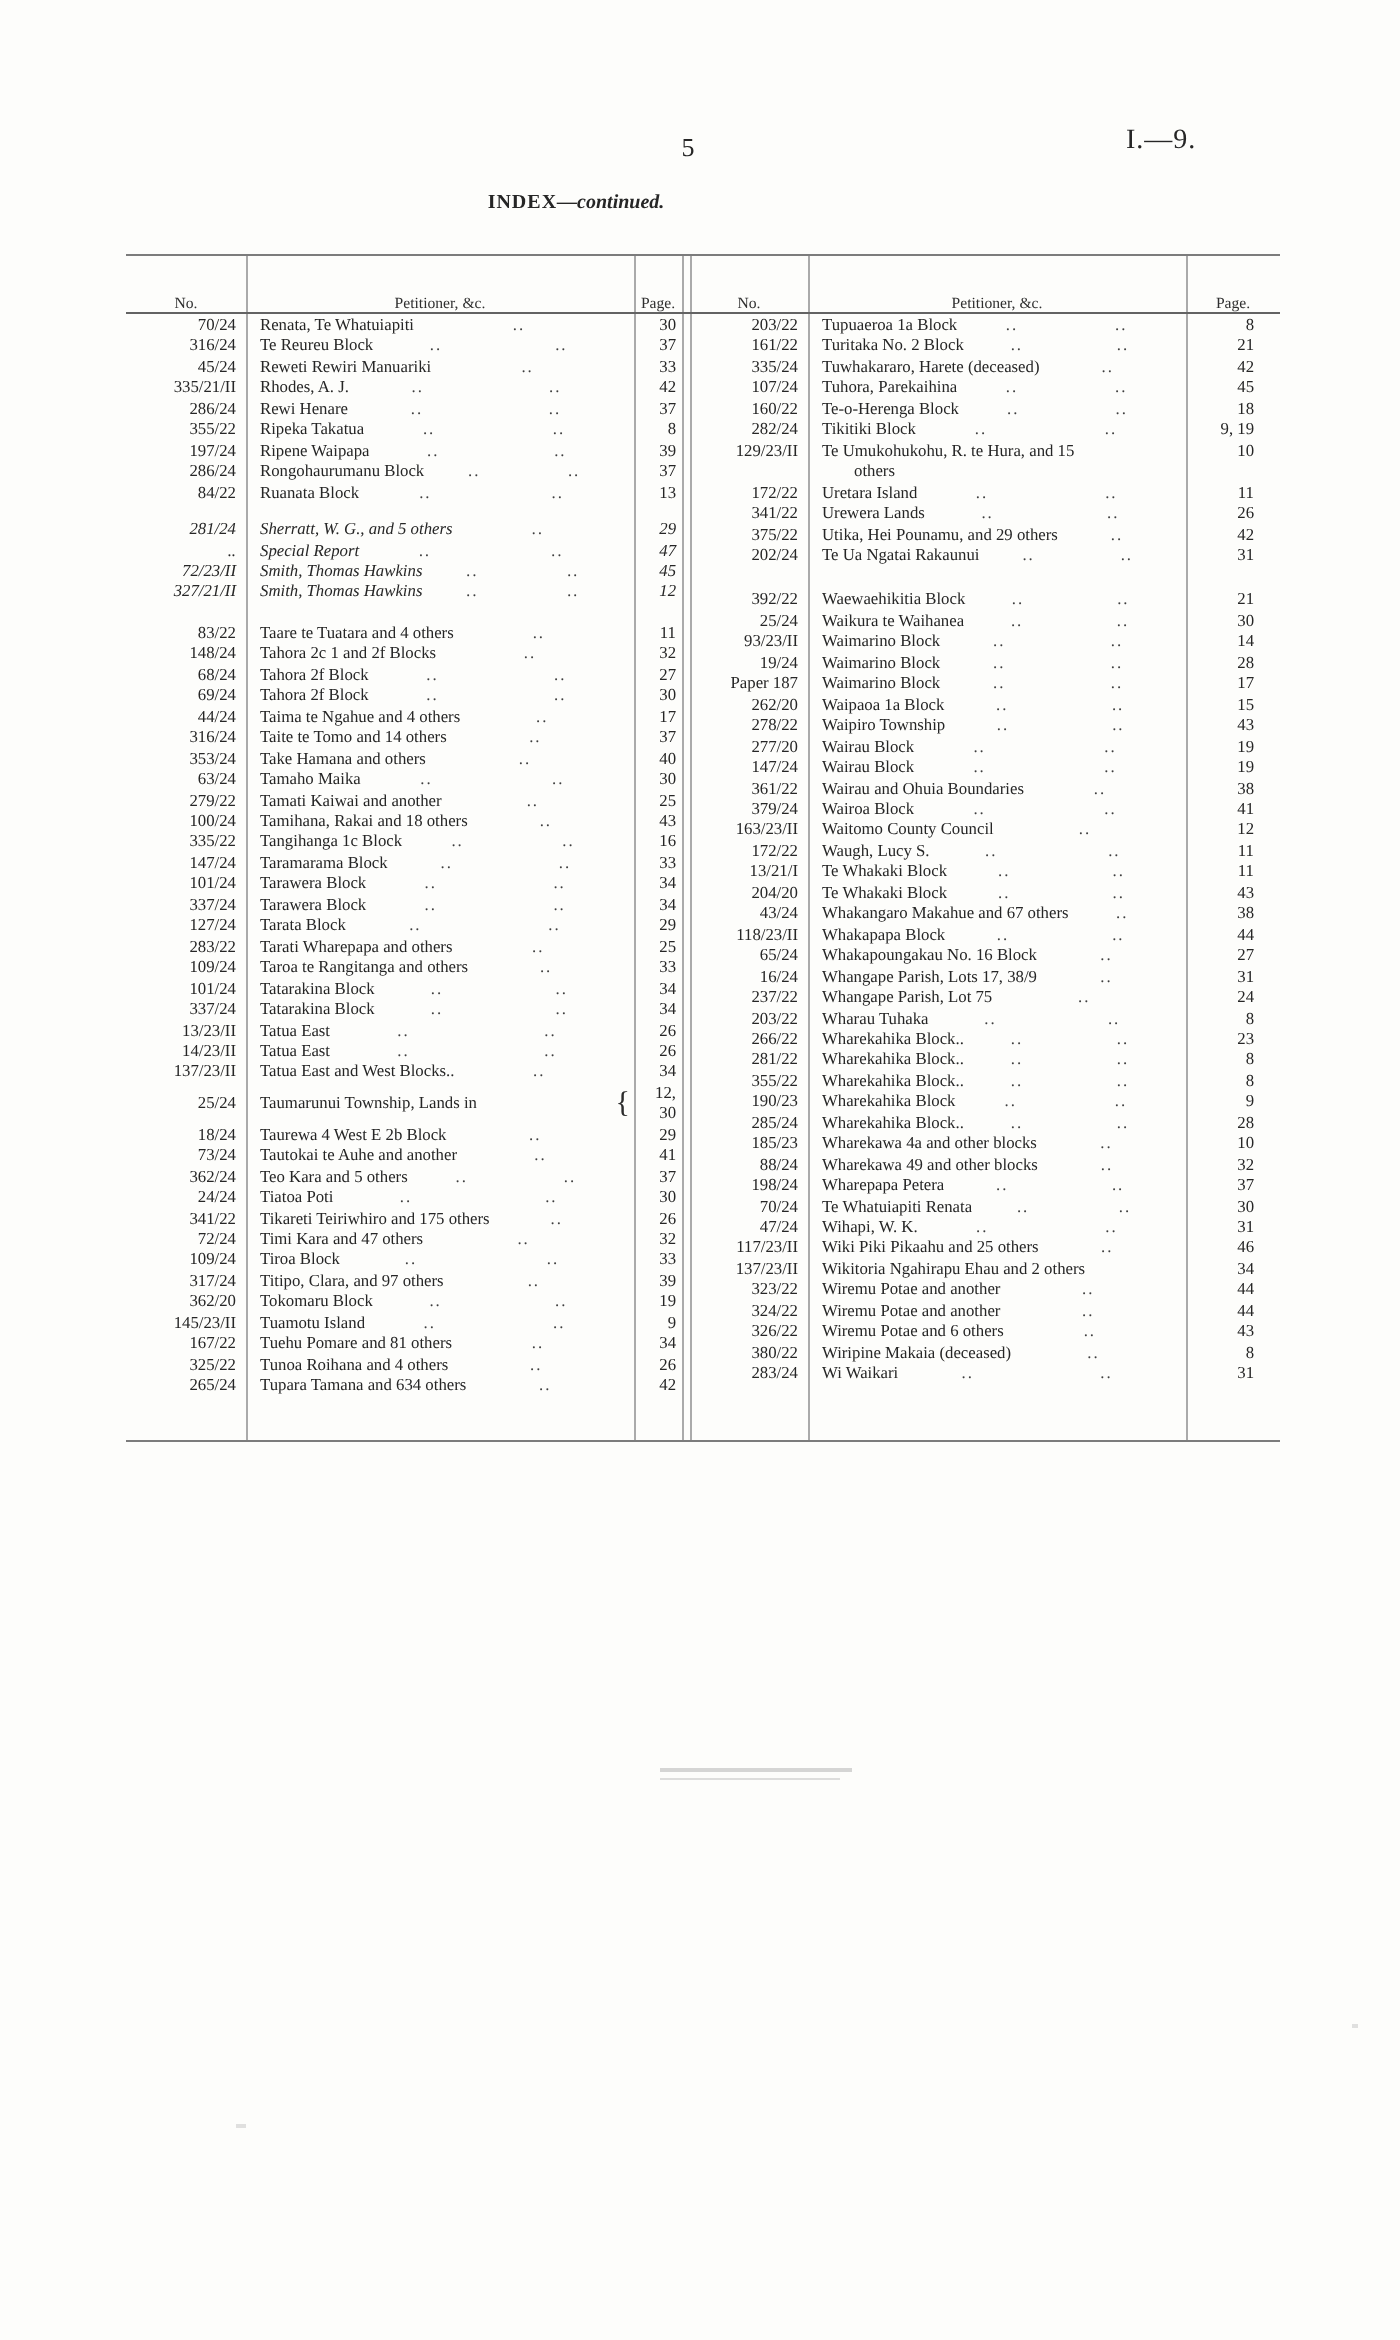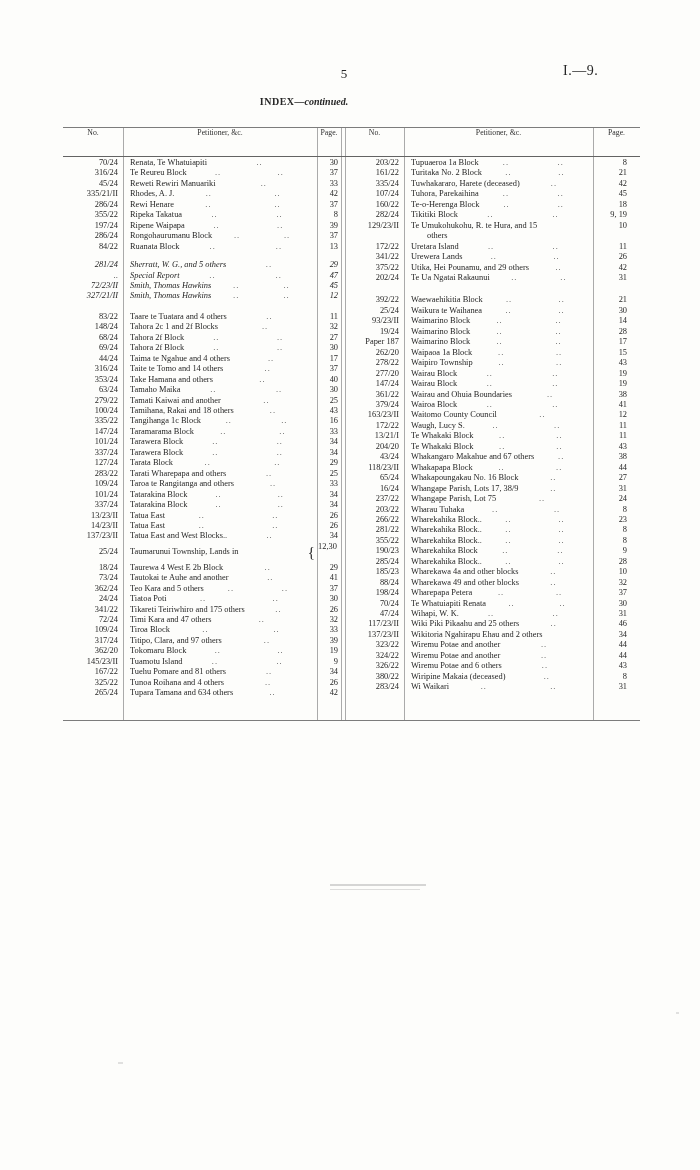--- a/index.html
+++ b/index.html
@@ -3,48 +3,48 @@
 <meta charset="utf-8">
 <style>
   html,body{margin:0;padding:0;}
   body{width:700px;height:1170px;background:#f4f4f1;}
   .page{
     position:relative;width:700px;height:1170px;background:#fdfdfb;overflow:hidden;
     font-family:"Liberation Serif","DejaVu Serif",serif;color:#262626;
   }
   .page-num{position:absolute;top:66px;left:0;width:688px;text-align:center;font-size:13px;}
   .doc-ref{position:absolute;top:63px;left:563px;font-size:14px;letter-spacing:.5px;}
-  .index-title{position:absolute;top:96px;left:0;width:576px;text-align:center;font-size:10px;margin-left:16px;}
+  .index-title{position:absolute;top:96px;left:0;width:576px;text-align:center;font-size:10px;}
   .index-title .b{font-weight:bold;letter-spacing:.5px;}
   .index-title .i{font-weight:bold;font-style:italic;}
 
   .idx-table{position:absolute;left:63px;top:127px;width:577px;height:593px;
     border-top:1px solid #7c7c7c;}
   .bottom-rule{position:absolute;left:0;right:0;bottom:0;height:1px;background:#7c7c7c;}
   .vline{position:absolute;top:0;bottom:0;width:1px;background:#9b9b9b;opacity:.85;}
-  .thead{position:absolute;top:0;left:0;width:577px;height:28px;display:flex;align-items:flex-start;
+  .thead{position:absolute;top:0;left:0;width:577px;height:28px;display:flex;align-items:flex-end;
     border-bottom:1.4px solid #636363;font-size:7.8px;color:#2f2f2f;}
   .th{text-align:center;box-sizing:border-box;}
 
   .tbody-col{position:absolute;top:30px;}
   .body-left{left:0;width:278px;}
   .body-right{left:282px;width:295px;}
   .grp{margin:0;}
   .row{display:flex;font-size:8.4px;line-height:10.45px;white-space:nowrap;}
   .c-no{text-align:right;padding-right:5px;box-sizing:border-box;flex:none;}
   .c-name{flex:1;min-width:0;display:flex;padding-left:7px;box-sizing:border-box;overflow:hidden;}
   .c-pg{text-align:right;box-sizing:border-box;flex:none;white-space:nowrap;}
   .body-left .c-no{width:60px;}
   .body-left .c-pg{width:24px;padding-right:3px;}
   .body-right .c-no{width:59px;}
   .body-right .c-pg{width:47px;padding-right:13px;}
   .dots{flex:1;display:flex;justify-content:space-around;overflow:hidden;color:#3d3d3d;margin-right:5px;min-width:0;}
   .dots span{letter-spacing:1px;}
   .row.h2 .c-no,.row.h2 .c-name{line-height:20.9px;}
-  .pg-stack{display:flex;flex-direction:row;line-height:10.45px;justify-content:center;}
+  .pg-stack{display:flex;flex-direction:column;line-height:10.45px;justify-content:center;}
   .brace{margin-left:auto;font-size:15px;line-height:20.9px;color:#2c2c2c;padding-right:2px;}
   .cont{padding-left:16px;}
 
   .smudge{position:absolute;background:#b5b5b5;}
   .s1{left:330px;top:884px;width:96px;height:2px;opacity:.55;}
   .s2{left:330px;top:889px;width:90px;height:1px;opacity:.45;}
   .speck{position:absolute;background:#9f9f9f;opacity:.3;}
 </style>
 </head>
 <body>

